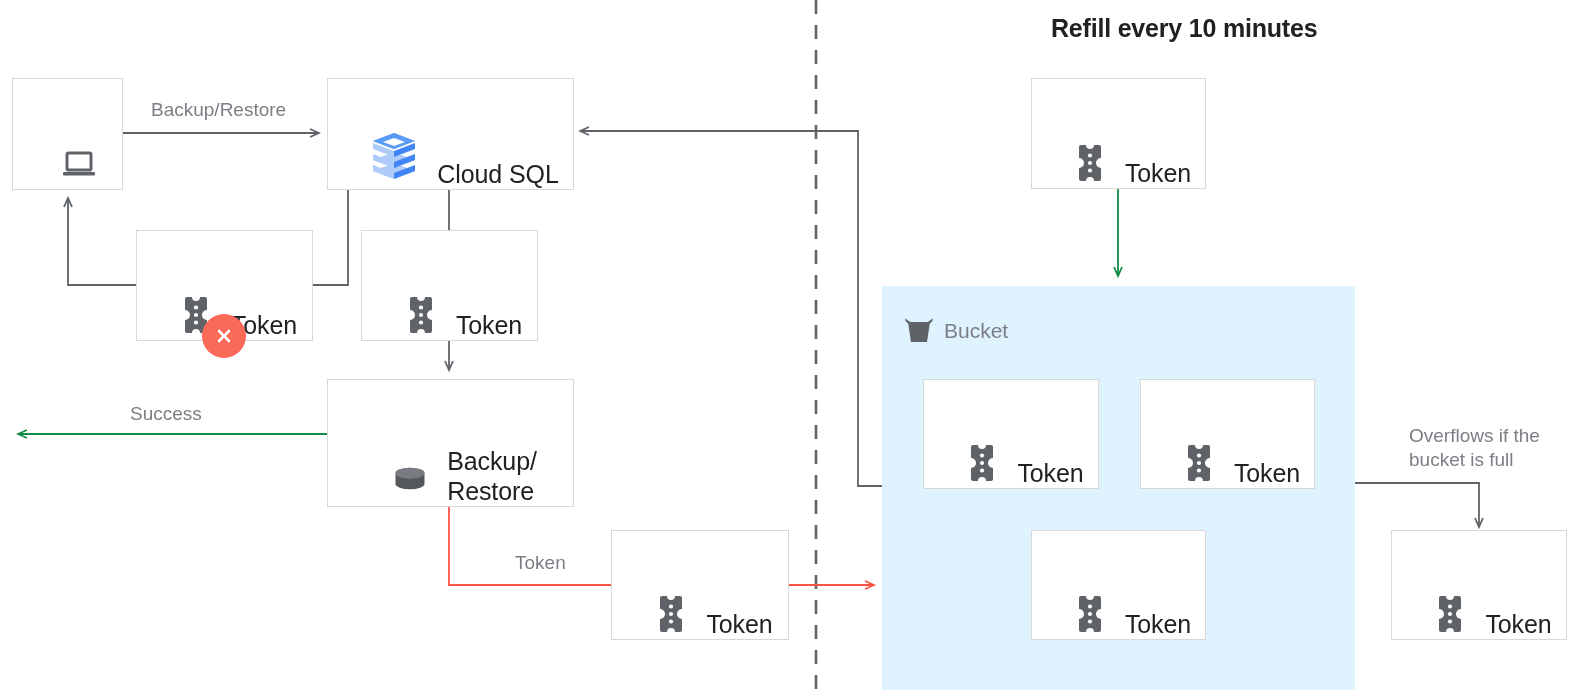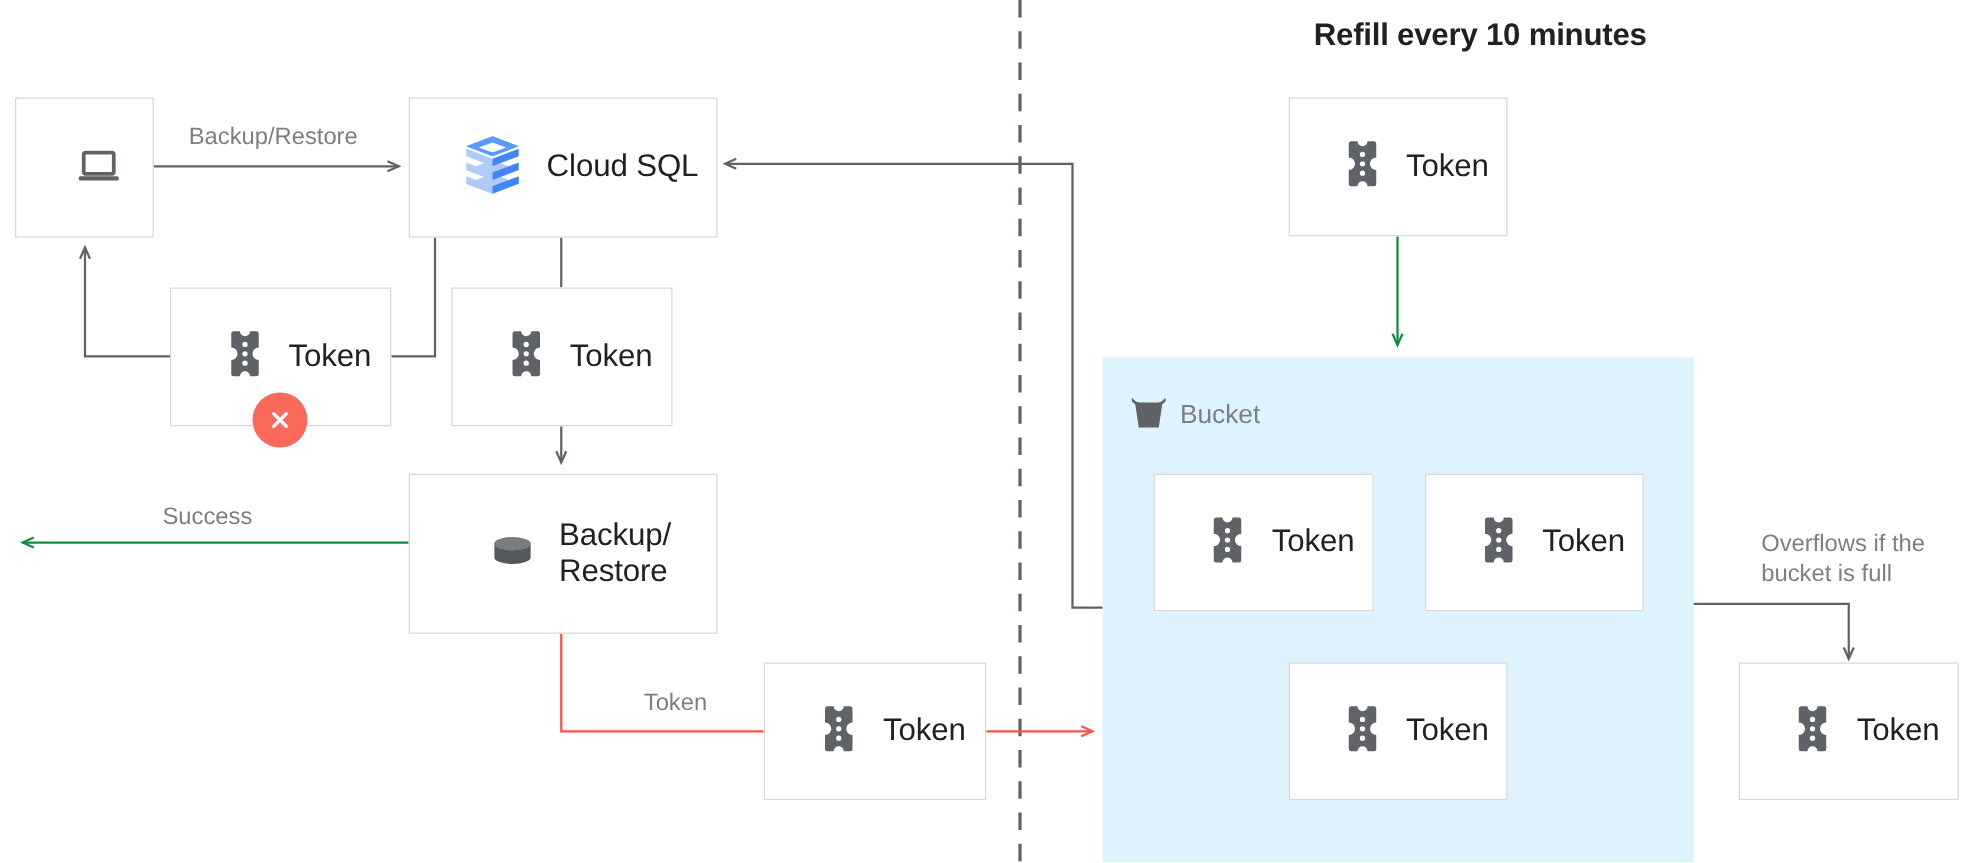--- a/index.html
+++ b/index.html
@@ -24,21 +24,21 @@
     width: 1582px;
     height: 690px;
     pointer-events: none;
   }
   .node-box {
     position: absolute;
     box-sizing: border-box;
     border: 1px solid #d8d8d8;
     background: #ffffff;
     display: flex;
-    align-items: center;
+    align-items: flex-end;
     justify-content: center;
     gap: 14px;
     padding-left: 23px;
   }
   .node-label {
     font-size: 25px;
     color: #202124;
     line-height: 1.18;
     white-space: pre-line;
     letter-spacing: -0.1px;

